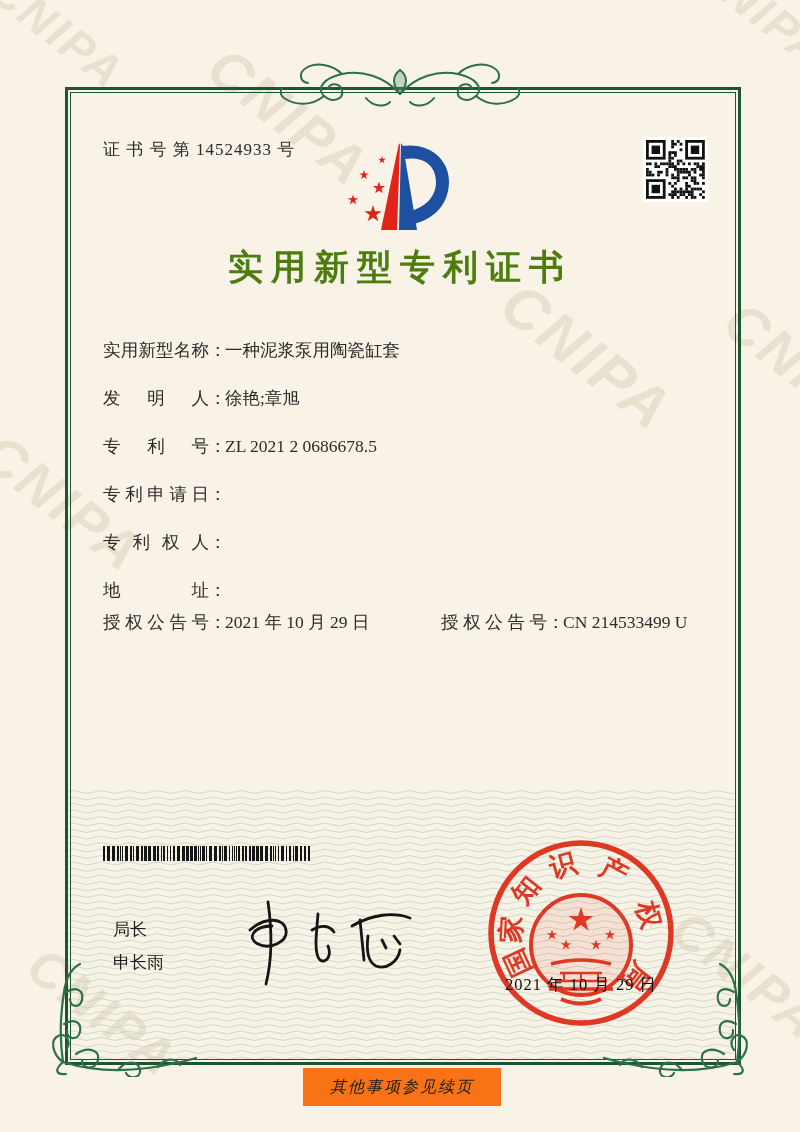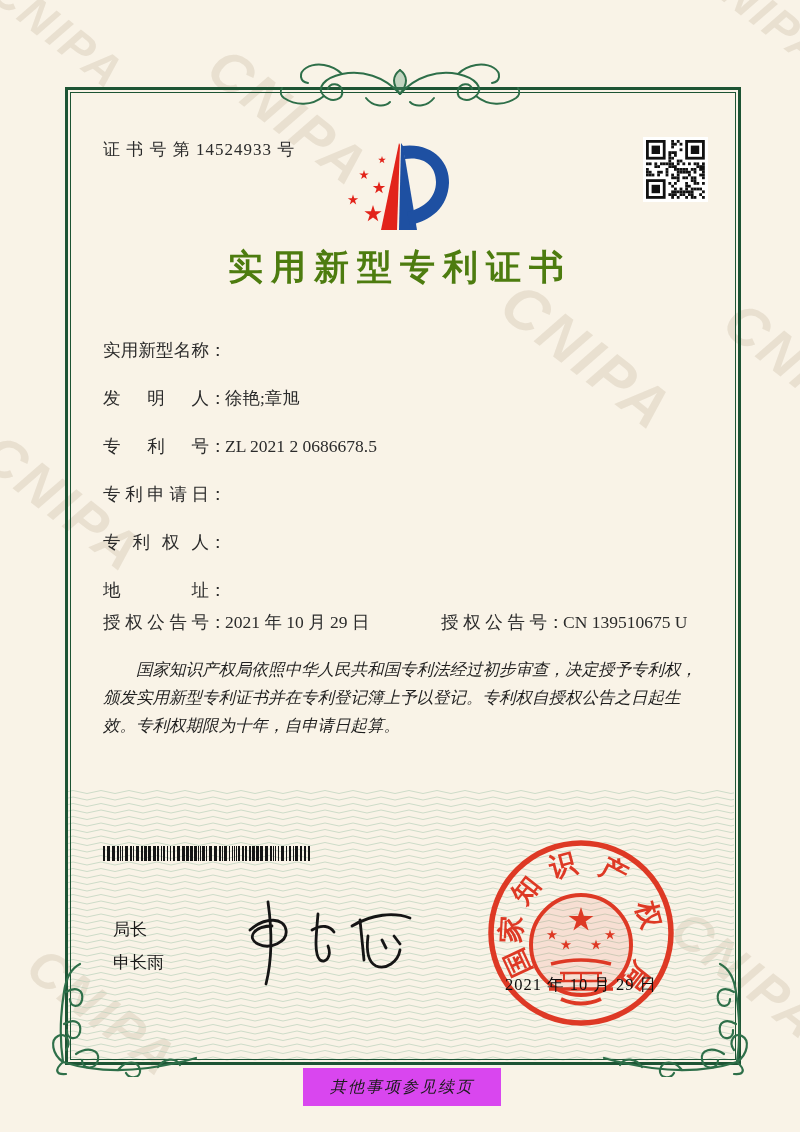--- a/index.html
+++ b/index.html
@@ -36,21 +36,21 @@
   
   .barcode{position:absolute;left:103px;top:846px;width:215px;height:15px;display:flex;}
   .barcode .bar{background:#151515;}
   .signer{position:absolute;left:113px;top:913px;font-family:"Liberation Sans","DejaVu Sans",sans-serif;
           font-size:17px;color:#1a1a1a;line-height:33px;}
   .sig-svg{position:absolute;left:232px;top:896px;}
   .seal-svg{position:absolute;left:481px;top:833px;opacity:.93;}
   .seal-date{position:absolute;left:481px;top:974px;width:200px;text-align:center;
              font-size:16.5px;color:#0e0e0e;letter-spacing:1px;z-index:6;}
   .page-num{position:absolute;left:65px;top:1034px;width:670px;text-align:center;font-size:14.5px;margin-top:37px;}
-  .cont-box{position:absolute;left:303px;top:1068px;width:198px;height:38px;background:#d946ef;
+  .cont-box{position:absolute;left:303px;top:1068px;width:198px;height:38px;background:#f97316;
             display:flex;align-items:center;justify-content:center;}
   .cont-text{font-size:16px;font-style:italic;color:#1c1c1c;letter-spacing:2px;}
   svg{display:block;}
 </style>
 </head>
 <body>
 
 <div class="page">
 
   <div class="wm" style="left:-20px;top:4px;font-size:46px;">CNIPA</div>
@@ -307,20 +307,21 @@
         <rect x="5.6" y="44.8" width="8.399999999999999" height="8.399999999999999" fill="#111"></rect>
       </svg>
   </div>
 
   <div class="title">实用新型专利证书</div>
 
   <div class="fields">
     <div class="frow">
       <span class="flabel">实用新型名称</span>
         <span class="fcolon">：</span>
+        <span class="fvalue">一种泥浆泵用陶瓷缸套</span>
     </div>
     <div class="frow">
       <span class="flabel">发明人</span>
         <span class="fcolon">：</span>
         <span class="fvalue">徐艳;章旭</span>
     </div>
     <div class="frow">
       <span class="flabel">专利号</span>
         <span class="fcolon">：</span>
         <span class="fvalue">ZL 2021 2 0686678.5</span>
@@ -337,27 +338,26 @@
       <span class="flabel">地址</span>
         <span class="fcolon">：</span>
     </div>
     <div class="grant-row">
       <span class="flabel">授权公告号</span>
         <span class="fcolon">：</span>
         <span class="gval1">2021 年 10 月 29 日</span>
       <span class="gcol2">
         <span class="flabel">授权公告号</span>
           <span class="fcolon">：</span>
-          <span>CN 139510675 U</span>
+          <span>CN 214533499 U</span>
       </span>
     </div>
   </div>
 
   <div class="paras">
-    <p>国家知识产权局依照中华人民共和国专利法经过初步审查，决定授予专利权，颁发实用新型专利证书并在专利登记簿上予以登记。专利权自授权公告之日起生效。专利权期限为十年，自申请日起算。</p>
   </div>
 
   <div class="barcode">
       <div class="bar" style="width:2px"></div>
       <div style="width:2px"></div>
       <div class="bar" style="width:3px"></div>
       <div style="width:2px"></div>
       <div class="bar" style="width:3px"></div>
       <div style="width:2px"></div>
       <div class="bar" style="width:2px"></div>

